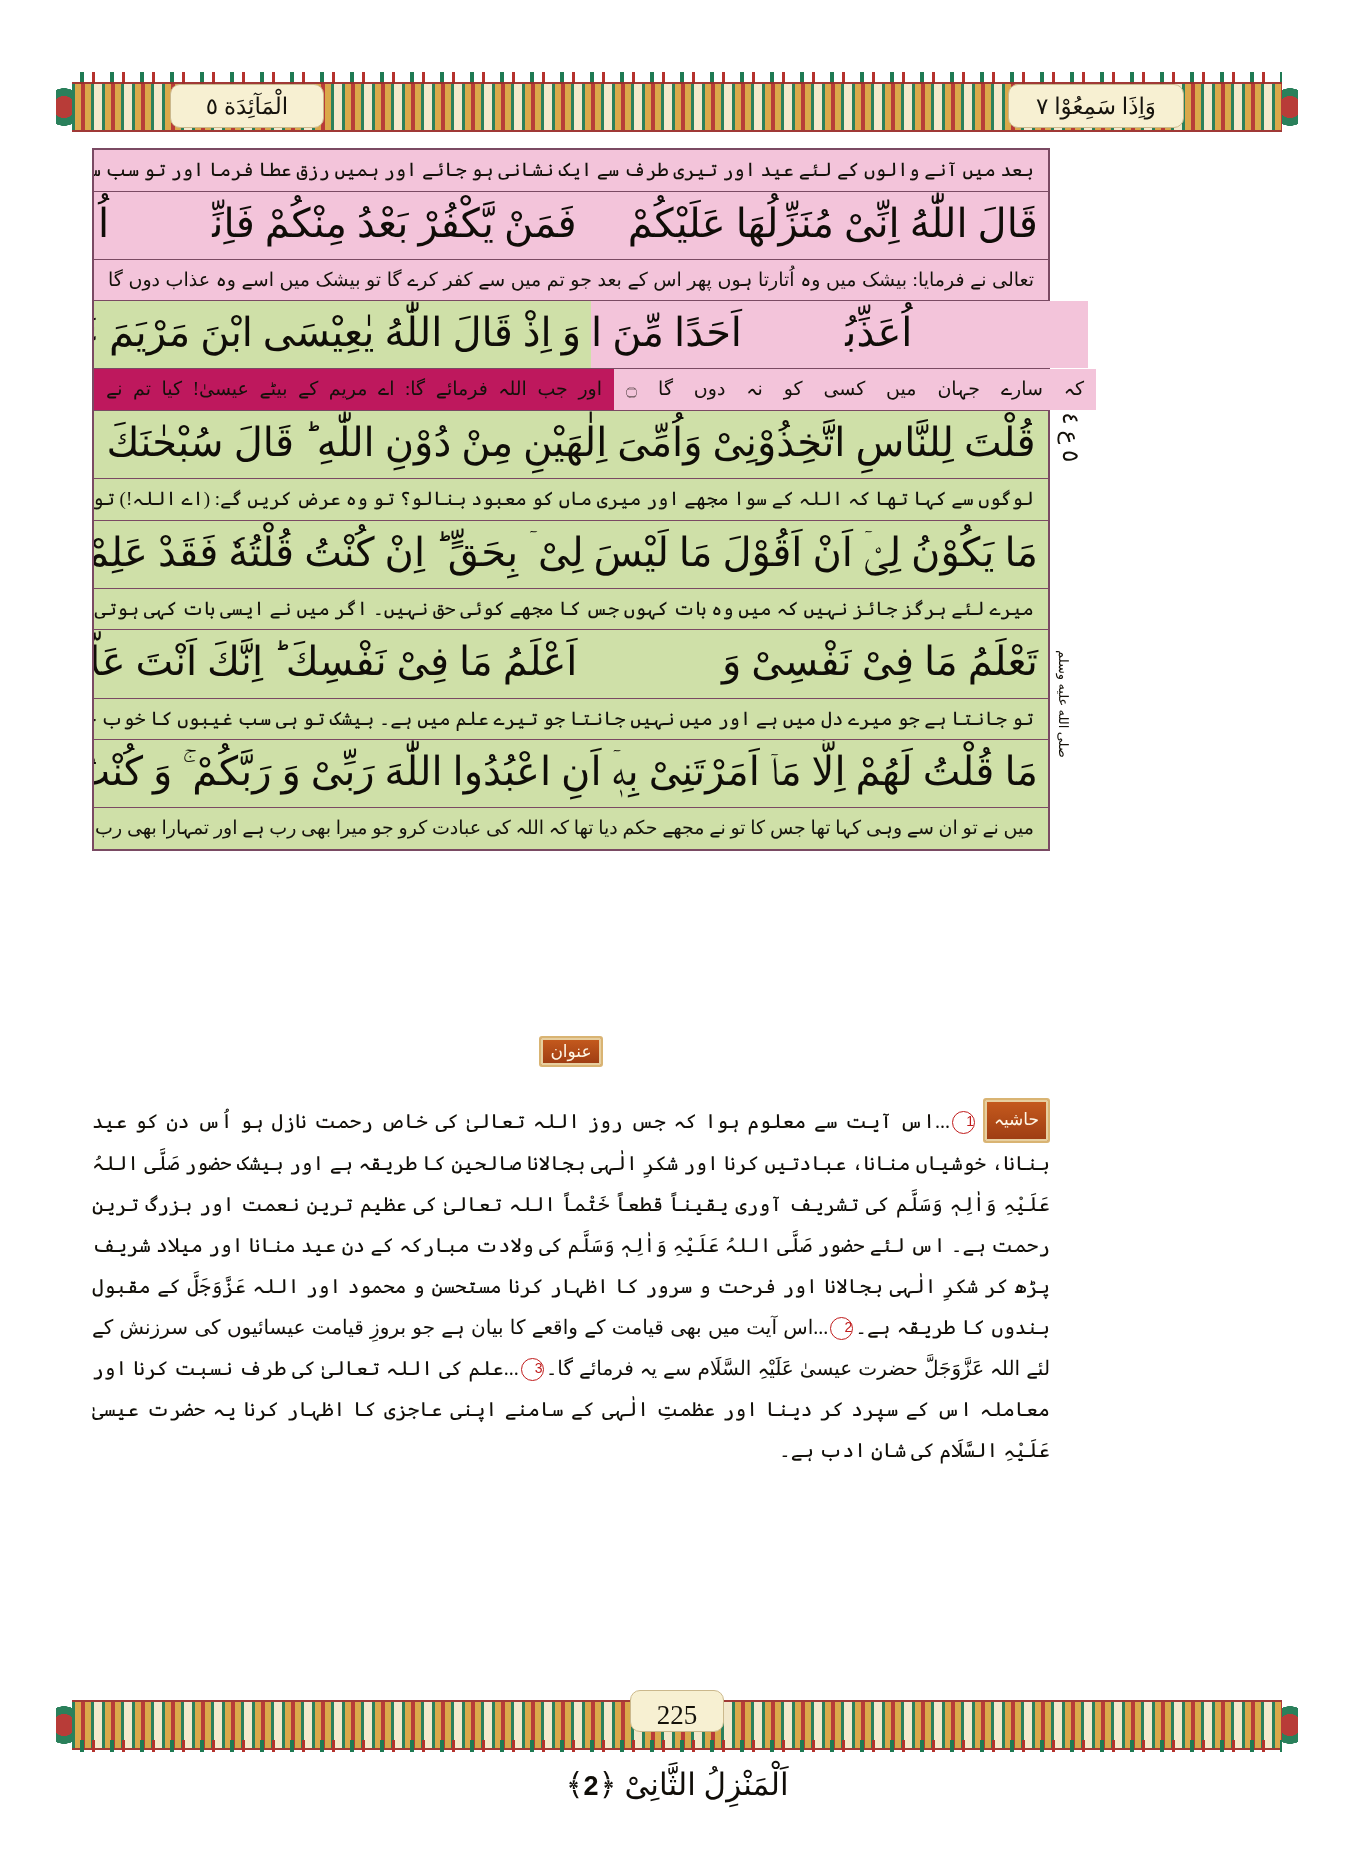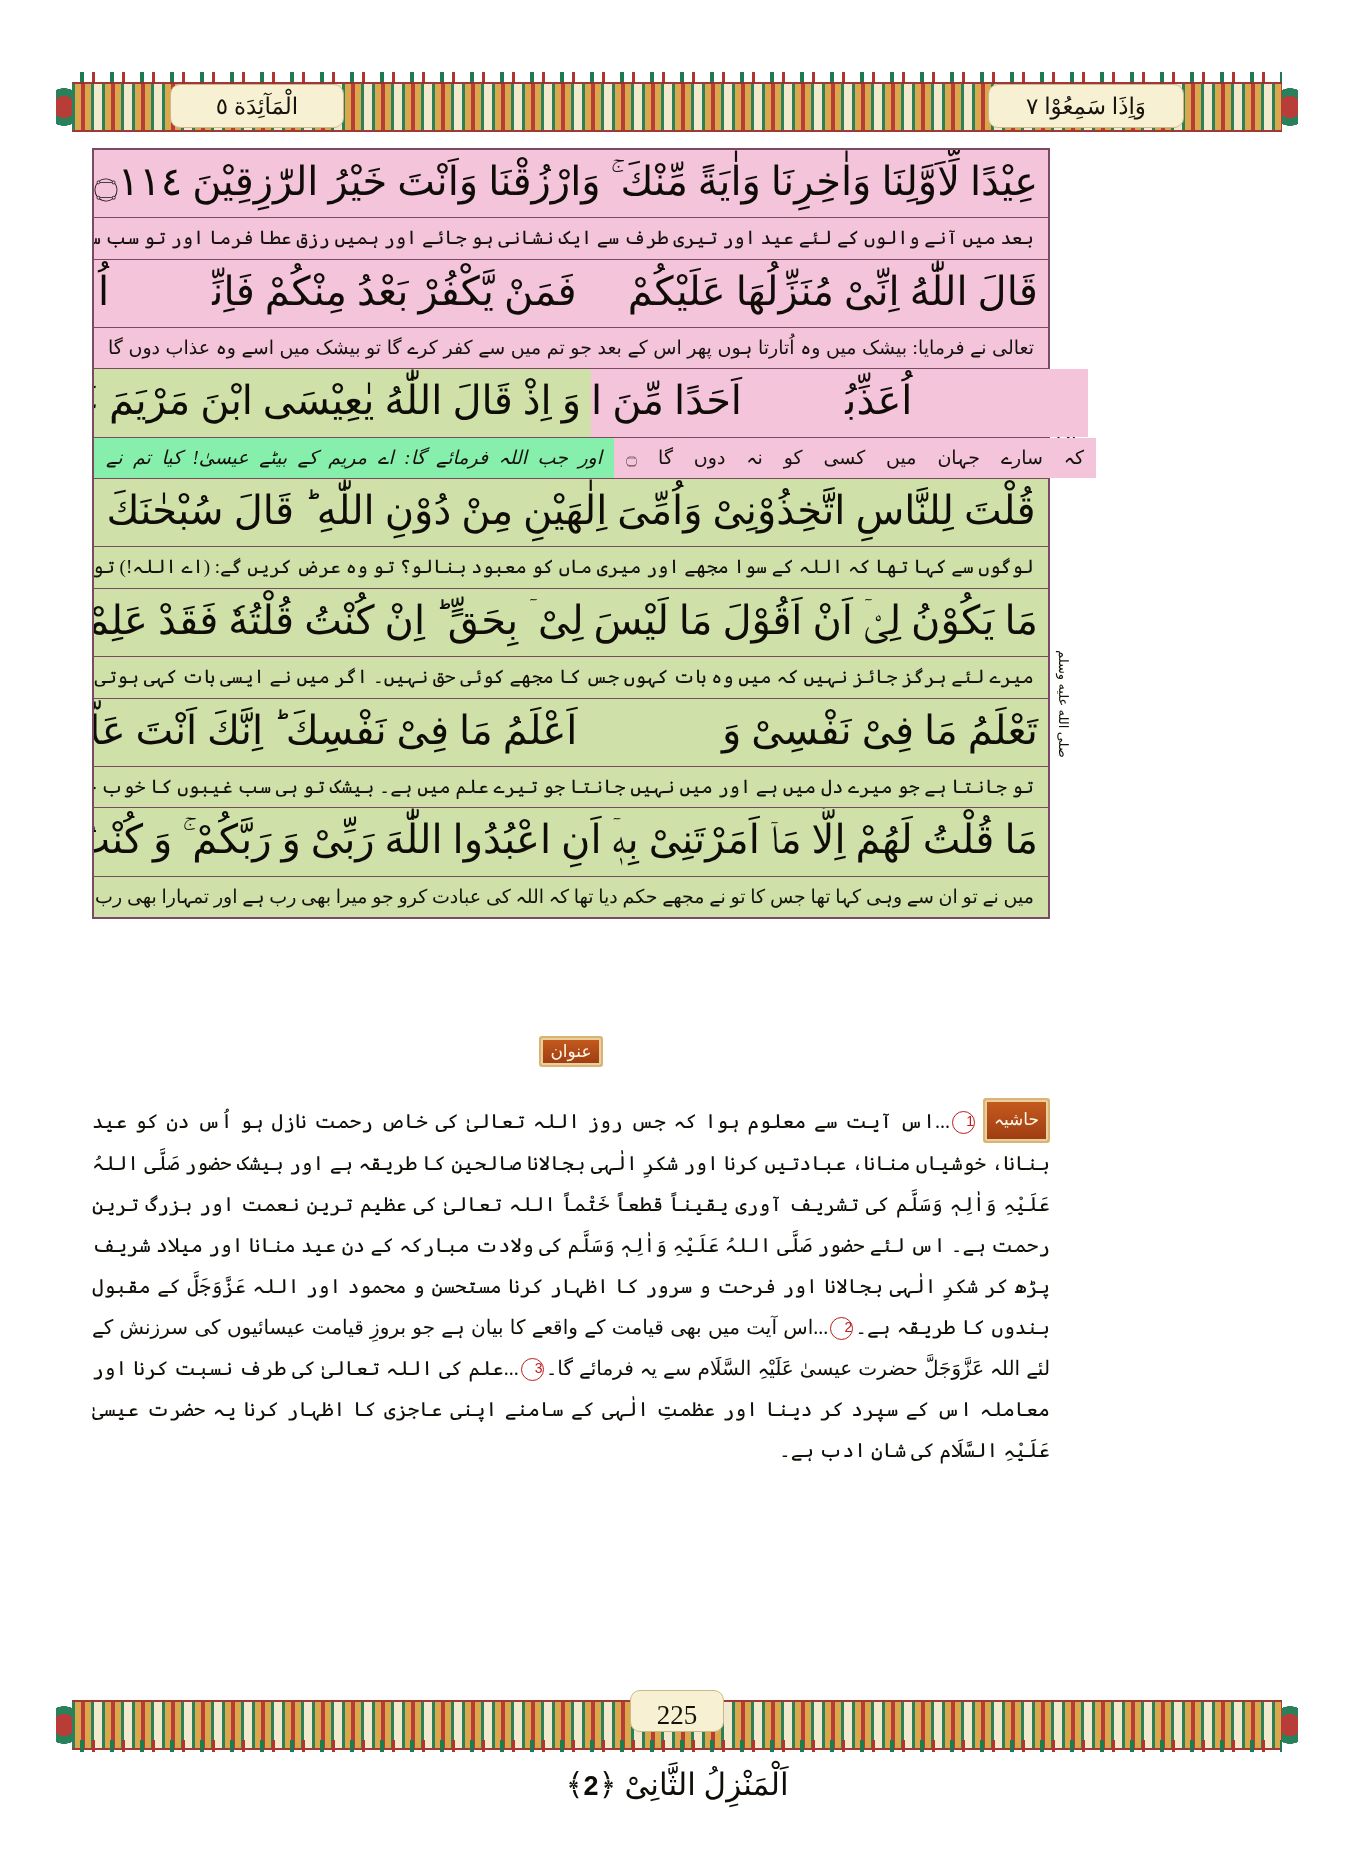--- a/index.html
+++ b/index.html
@@ -72,21 +72,21 @@
   .cartouche {
     position: absolute;
     top: 84px;
     height: 42px;
     background: #f7f0d2;
     border: 1.5px solid #cbb88c;
     border-radius: 10px;
     display: flex;
     align-items: center;
     justify-content: center;
-    padding: 0 22px;
+    padding: 0 12px;
     z-index: 6;
     direction: rtl;
     font-family: "Liberation Serif", "DejaVu Serif", serif;
     font-size: 23px;
     color: #16130d;
     white-space: nowrap;
   }
   .cartouche.surah { left: 170px; min-width: 128px; }
   .cartouche.para  { right: 170px; min-width: 150px; }
 
@@ -150,21 +150,21 @@
     direction: rtl;
     text-align: justify;
     text-align-last: justify;
     padding: 6px 12px 7px 12px;
     font-size: 19px;
     line-height: 1.45;
     color: #14110a;
     white-space: nowrap;
     overflow: hidden;
   }
-  .split-trans > .half-green { flex: 0 0 52%; background: #86efac; font-style: italic; }
+  .split-trans > .half-green { flex: 0 0 52%; background: #be185d; }
   .split-trans > .half-pink  { flex: 0 0 48%; background: #f3c4da; }
 
   .no-border-bottom { border-bottom: none !important; }
   .ruku-marker {
     left: 1058px;
     right: auto;
     position: absolute;
     writing-mode: vertical-rl;
     direction: rtl;
     font-size: 23px;
@@ -302,21 +302,20 @@
 
   <div class="ruku-marker" style="top:400px;">
     <span>٥ ع ١٤</span>
   </div>
   <div class="manzil-marker" style="top:650px;">
     <span>صلى الله عليه وسلم</span>
   </div>
 
   <div class="text-frame">
 
-    <div class="ayah-row bg-pink">عِيْدًا لِّاَوَّلِنَا وَاٰخِرِنَا وَاٰيَةً مِّنْكَ ۚ وَارْزُقْنَا وَاَنْتَ خَيْرُ الرّٰزِقِيْنَ ۝١١٤</div>
     <div class="trans-row bg-pink">
       <span>بعد میں آنے والوں کے لئے عید اور تیری طرف سے ایک نشانی ہو جائے  اور ہمیں رزق عطا فرما اور تو سب سے بہتر رزق دینے والا ہے ۝</span>
     </div>
 
     <div class="ayah-row bg-pink">قَالَ اللّٰهُ اِنِّىْ مُنَزِّلُهَا عَلَيْكُمْ ۚ فَمَنْ يَّكْفُرْ بَعْدُ مِنْكُمْ فَاِنِّىْۤ اُعَذِّبُهٗ عَذَابًا</div>
     <div class="trans-row bg-pink">
       <span>تعالی نے فرمایا: بیشک میں وہ اُتارتا ہوں پھر اس کے بعد جو تم میں سے کفر کرے گا تو بیشک میں اسے وہ عذاب دوں گا</span>
     </div>
 
     <div class="split-row">

